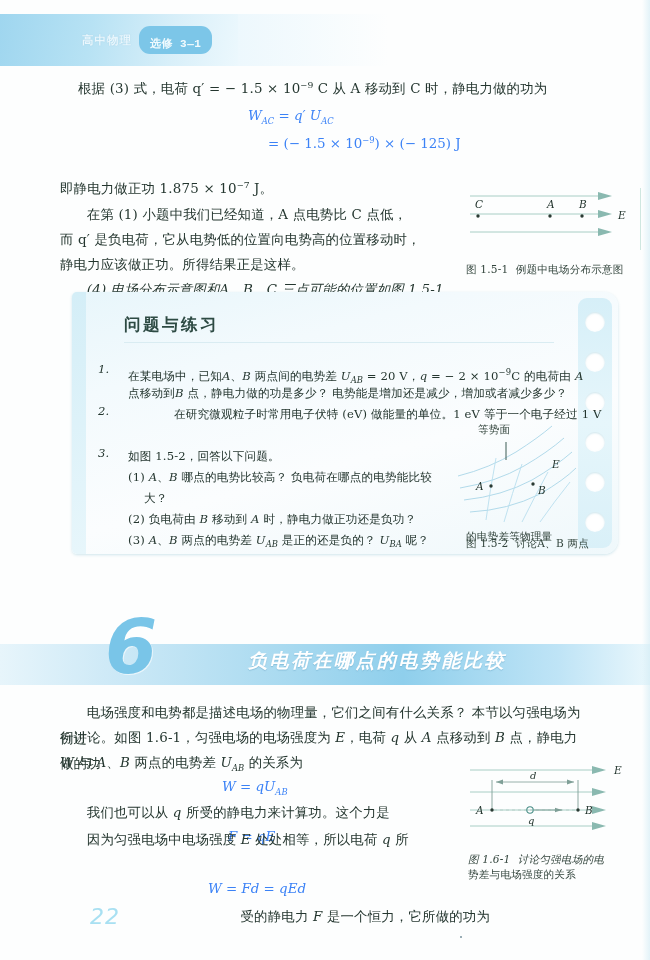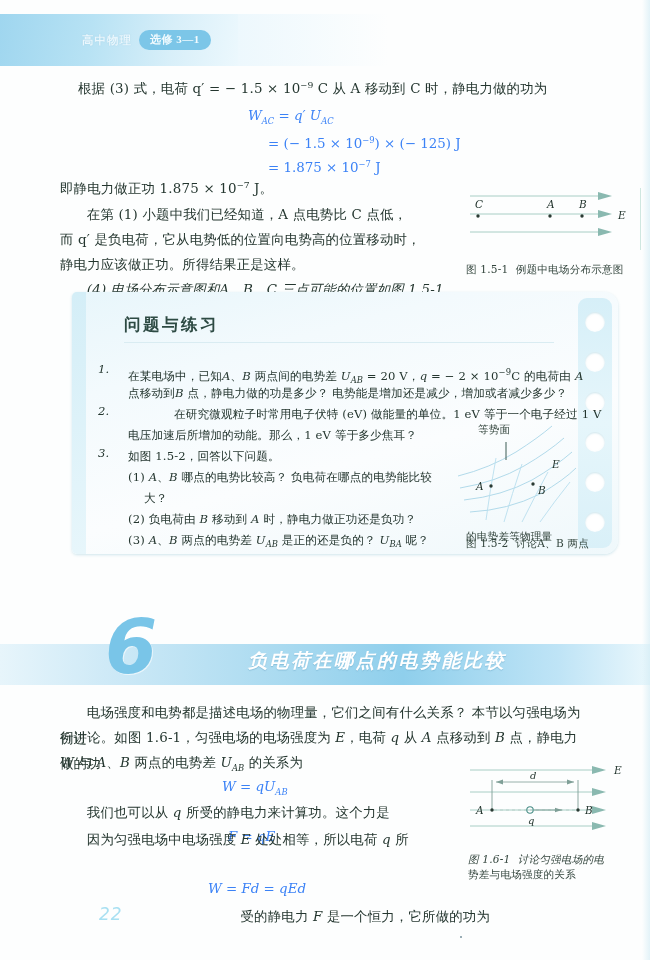--- a/index.html
+++ b/index.html
@@ -40,22 +40,22 @@
     font-weight: bold;
     color: #eaf7fd;
     letter-spacing: 1px;
     text-shadow: 0 0 1px rgba(120,180,210,.55);
   }
   .runhead-pill {
     margin-left: 7px;
     background: #7cc6e8;
     color: #f2fbfe;
     border-radius: 11px;
-    padding: 2px 11px 3px 11px;
-    font-family: Liberation Serif, serif;
+    padding: 10px 11px 3px 11px;
+    font-family: Liberation Mono, monospace;
     font-size: 11px;
     font-weight: bold;
     letter-spacing: .5px;
     white-space: nowrap;
   }
   .runhead-fade {
     position: absolute;
     left: 238px; top: 14px;
     width: 150px; height: 52px;
     background: linear-gradient(90deg, #edf8fd 0%, rgba(253,254,254,0) 100%);
@@ -203,25 +203,24 @@
     position: absolute;
     left: 466px; top: 762px;
     width: 172px; height: 86px;
   }
 
   
   .pagenum {
     position: absolute;
     left: 90px; top: 904px;
     font-family: "DejaVu Sans", "Liberation Sans", sans-serif;
-    font-size: 17px;
+    font-size: 22px;
     font-style: italic;
     color: #a8e0f2;
     letter-spacing: 1px;
-    margin-left: 9px;
   }
   .footer-dot {
     position: absolute;
     left: 460px; top: 936px;
     width: 2px; height: 2px;
     background: #9aaeb6;
   }
   .edge-shade {
     position: absolute;
     right: 0; top: 0;
@@ -242,23 +241,20 @@
 
   <div class="body-text" style="left:78px; top:76px; width:500px;">
     <span>根据 (3) 式，电荷 q′ = − 1.5 × 10⁻⁹ C 从 A 移动到 C 时，静电力做的功为</span>
   </div>
 
   <div class="eq" style="left:248px; top:104px;">
     W<sub class="sm">AC</sub> = q′ U<sub class="sm">AC</sub>
   </div>
   <div class="eq" style="left:268px; top:128px;">
     <span class="up">= (− 1.5 × 10<sup class="sm">−9</sup>) × (− 125) J</span>
-  </div>
-  <div class="eq" style="left:268px; top:152px;">
-    <span class="up">= 1.875 × 10<sup class="sm">−7</sup> J</span>
   </div>
 
   <div class="body-text" style="left:60px; top:176px; width:420px;">
     <span>即静电力做正功 1.875 × 10⁻⁷ J。</span>
   </div>
 
   <div class="body-text indent" style="left:60px; top:202px; width:400px;">
     <span>在第 (1) 小题中我们已经知道，A 点电势比 C 点低，</span>
   </div>
   <div class="body-text" style="left:60px; top:227px; width:410px;">
@@ -318,23 +314,20 @@
       在某电场中，已知<i class="v">A</i>、<i class="v">B</i> 两点间的电势差 <i class="v">U</i><sub class="sm">AB</sub> = 20 V，<i class="v">q</i> = − 2 × 10<sup class="sm">−9</sup>C 的电荷由 <i class="v">A</i>
     </div>
     <div class="ex-item" style="left:56px; top:91px; width:470px;">
       点移动到<i class="v">B</i> 点，静电力做的功是多少？ 电势能是增加还是减少，增加或者减少多少？
     </div>
 
     <div class="ex-num" style="left:26px; top:112px;">2.</div>
     <div class="ex-item" style="left:56px; top:112px; width:460px;margin-left:46px;">
       在研究微观粒子时常用电子伏特 (eV) 做能量的单位。1 eV 等于一个电子经过 1 V
     </div>
-    <div class="ex-item" style="left:56px; top:133px; width:460px;">
-      电压加速后所增加的动能。那么，1 eV 等于多少焦耳？
-    </div>
 
     <div class="ex-num" style="left:26px; top:154px;">3.</div>
     <div class="ex-item" style="left:56px; top:154px; width:380px;">如图 1.5-2，回答以下问题。</div>
     <div class="ex-item" style="left:56px; top:175px; width:380px;">
       (1) <i class="v">A</i>、<i class="v">B</i> 哪点的电势比较高？ 负电荷在哪点的电势能比较
     </div>
     <div class="ex-item" style="left:72px; top:196px; width:380px;">
       大？
     </div>
     <div class="ex-item" style="left:56px; top:217px; width:390px;">

